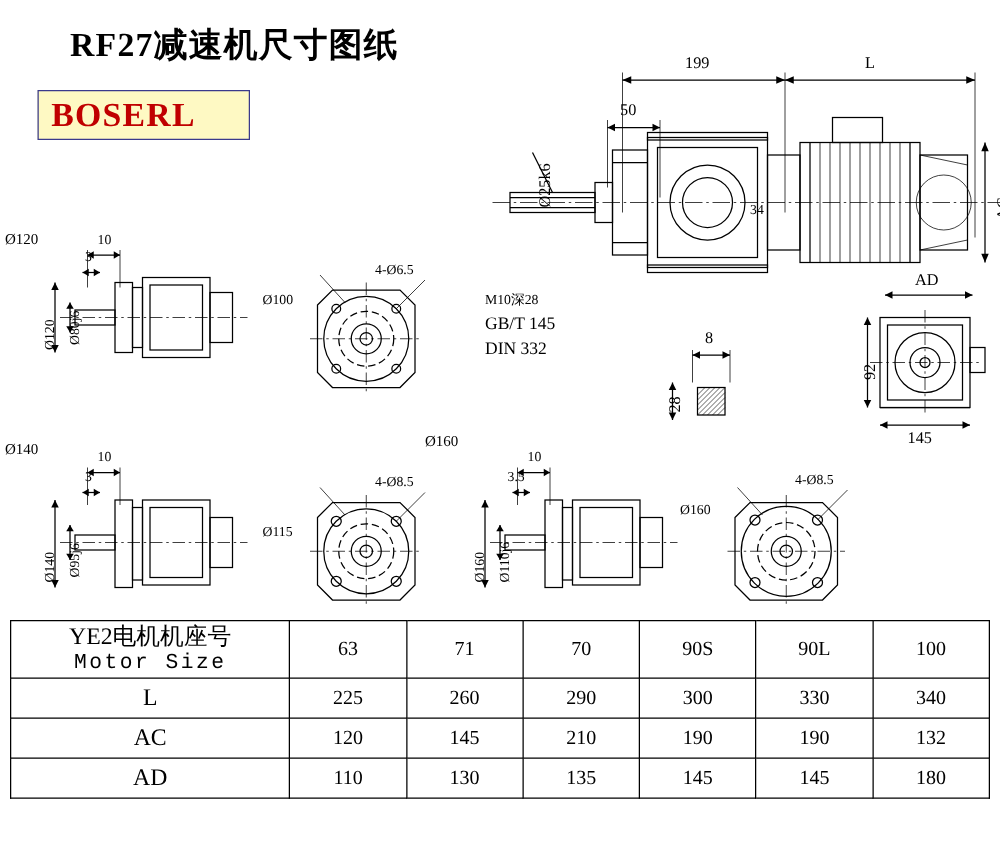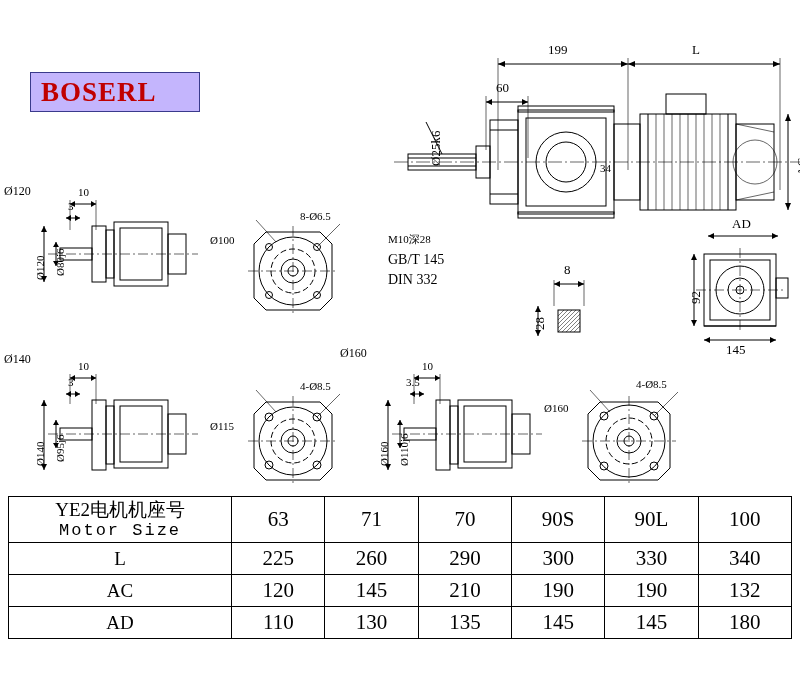--- a/index.html
+++ b/index.html
@@ -13,54 +13,55 @@
   
   .title{
     position:absolute;left:56px;top:18px;
     font-family:"Liberation Serif", serif;
     font-size:27px;font-weight:bold;letter-spacing:1px;
   }
 
   
   .logo-box{
     position:absolute;left:30px;top:72px;width:168px;height:38px;
-    border:1.5px solid #3a3a8c;background:#c4b5fd;
+    border:1.5px solid #3a3a8c;background:#fef9c3;
   }
   .logo-text{
     position:absolute;left:10px;top:4px;
     font-family:"Liberation Serif", serif;
     font-size:27px;font-weight:bold;color:#c00000;letter-spacing:1px;
   }
 
   
   .lbl{position:absolute;font-family:"Liberation Serif",serif;font-size:13px;white-space:nowrap;}
   .lbl.sm{font-size:11px;}
   .lbl.vert{transform:rotate(-90deg);transform-origin:left top;}
   svg{position:absolute;left:0;top:0;overflow:visible;}
   .dr{position:absolute;}
 
   
   .table-wrap{position:absolute;left:8px;top:496px;width:684px;}
   table{border-collapse:collapse;width:784px;}
   td{
     border:1px solid #000;text-align:center;
     font-family:"Liberation Serif", serif;
-    font-size:21px;height:31px;padding:0;
+    font-size:16px;height:31px;padding:0;
   }
   td.head{width:224px;font-size:19px;line-height:1.15;padding:2px 0;}
   td.head .cn{font-size:19px;}
   td.head .en{font-family:"Liberation Mono", monospace;font-size:17px;letter-spacing:2px;}
   td.rowlbl{font-size:19px;}
   td.val{width:93px;}
 </style>
 </head>
 <body>
 
 <div class="root">
 
+  <div class="title">RF27减速机尺寸图纸</div>
 
   <div class="logo-box">
     <div class="logo-text">BOSERL</div>
   </div>
 
   <div class="dr" style="left:380px;top:50px;width:420px;height:200px;">
     <svg width="420" height="200" viewBox="0 0 420 200">
       <g stroke="#000" fill="none" stroke-width="1">
 
         <line x1="118" y1="14" x2="248" y2="14"></line>
@@ -123,21 +124,21 @@
         <path d="M356 74 L394 82 M356 150 L394 142" stroke-width="0.6"></path>
         <circle cx="375" cy="112" r="22" stroke-width="0.6"></circle>
 
         <line x1="408" y1="64" x2="408" y2="160"></line>
         <path d="M408 64 l-3 7 h6 z" fill="#000" stroke="none"></path>
         <path d="M408 160 l-3 -7 h6 z" fill="#000" stroke="none"></path>
       </g>
     </svg>
     <div class="lbl" style="left:168px;top:-8px;">199</div>
     <div class="lbl" style="left:312px;top:-8px;">L</div>
-    <div class="lbl" style="left:116px;top:30px;">60</div>
+    <div class="lbl" style="left:116px;top:30px;">50</div>
     <div class="lbl vert" style="left:48px;top:116px;">Ø25k6</div>
     <div class="lbl sm" style="left:190px;top:112px;margin-left:30px;">34</div>
     <div class="lbl vert" style="left:414px;top:126px;">AC</div>
   </div>
 
   <div class="dr" style="left:388px;top:232px;">
     <div class="lbl" style="left:0px;top:0px;font-size:11px;">M10深28</div>
     <div class="lbl" style="left:0px;top:20px;font-size:14px;">GB/T 145</div>
     <div class="lbl" style="left:0px;top:40px;font-size:14px;text-align:right;">DIN 332</div>
   </div>
@@ -256,21 +257,21 @@
         <circle cx="81" cy="35" r="3.5"></circle>
         <circle cx="33" cy="83" r="3.5"></circle>
         <circle cx="81" cy="83" r="3.5"></circle>
         <line x1="57" y1="14" x2="57" y2="104" stroke-dasharray="10 3 2 3" stroke-width="0.6"></line>
         <line x1="12" y1="59" x2="102" y2="59" stroke-dasharray="10 3 2 3" stroke-width="0.6"></line>
         <line x1="81" y1="35" x2="104" y2="12" stroke-width="0.6"></line>
         <line x1="40" y1="30" x2="20" y2="8" stroke-width="0.6"></line>
       </g>
     </svg>
     <div class="lbl sm" style="left:-26px;top:22px;">Ø100</div>
-    <div class="lbl sm" style="left:64px;top:-2px;">8-Ø6.5</div>
+    <div class="lbl sm" style="left:64px;top:-2px;">4-Ø6.5</div>
   </div>
 
   <div class="dr" style="left:22px;top:356px;width:190px;height:120px;">
     <svg width="190" height="120" viewBox="0 0 190 120">
       <g stroke="#000" fill="none" stroke-width="1">
         <line x1="48" y1="22" x2="74" y2="22"></line>
         <path d="M48 22 l5 -3 v6 z" fill="#000" stroke="none"></path>
         <path d="M74 22 l-5 -3 v6 z" fill="#000" stroke="none"></path>
         <line x1="48" y1="18" x2="48" y2="48" stroke-width="0.6"></line>
         <line x1="74" y1="18" x2="74" y2="48" stroke-width="0.6"></line>

